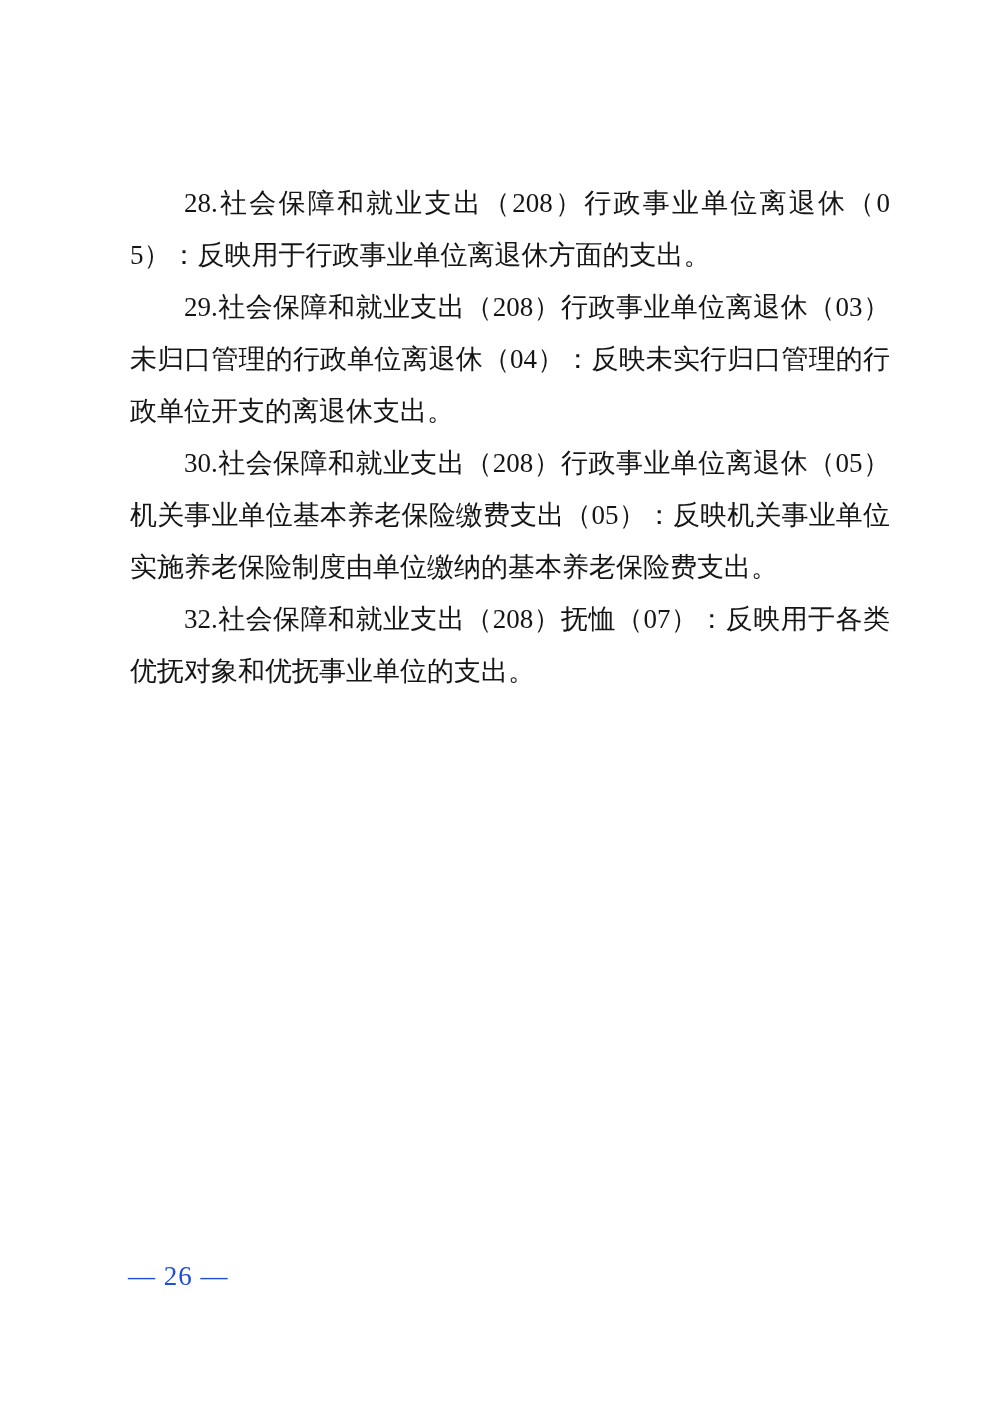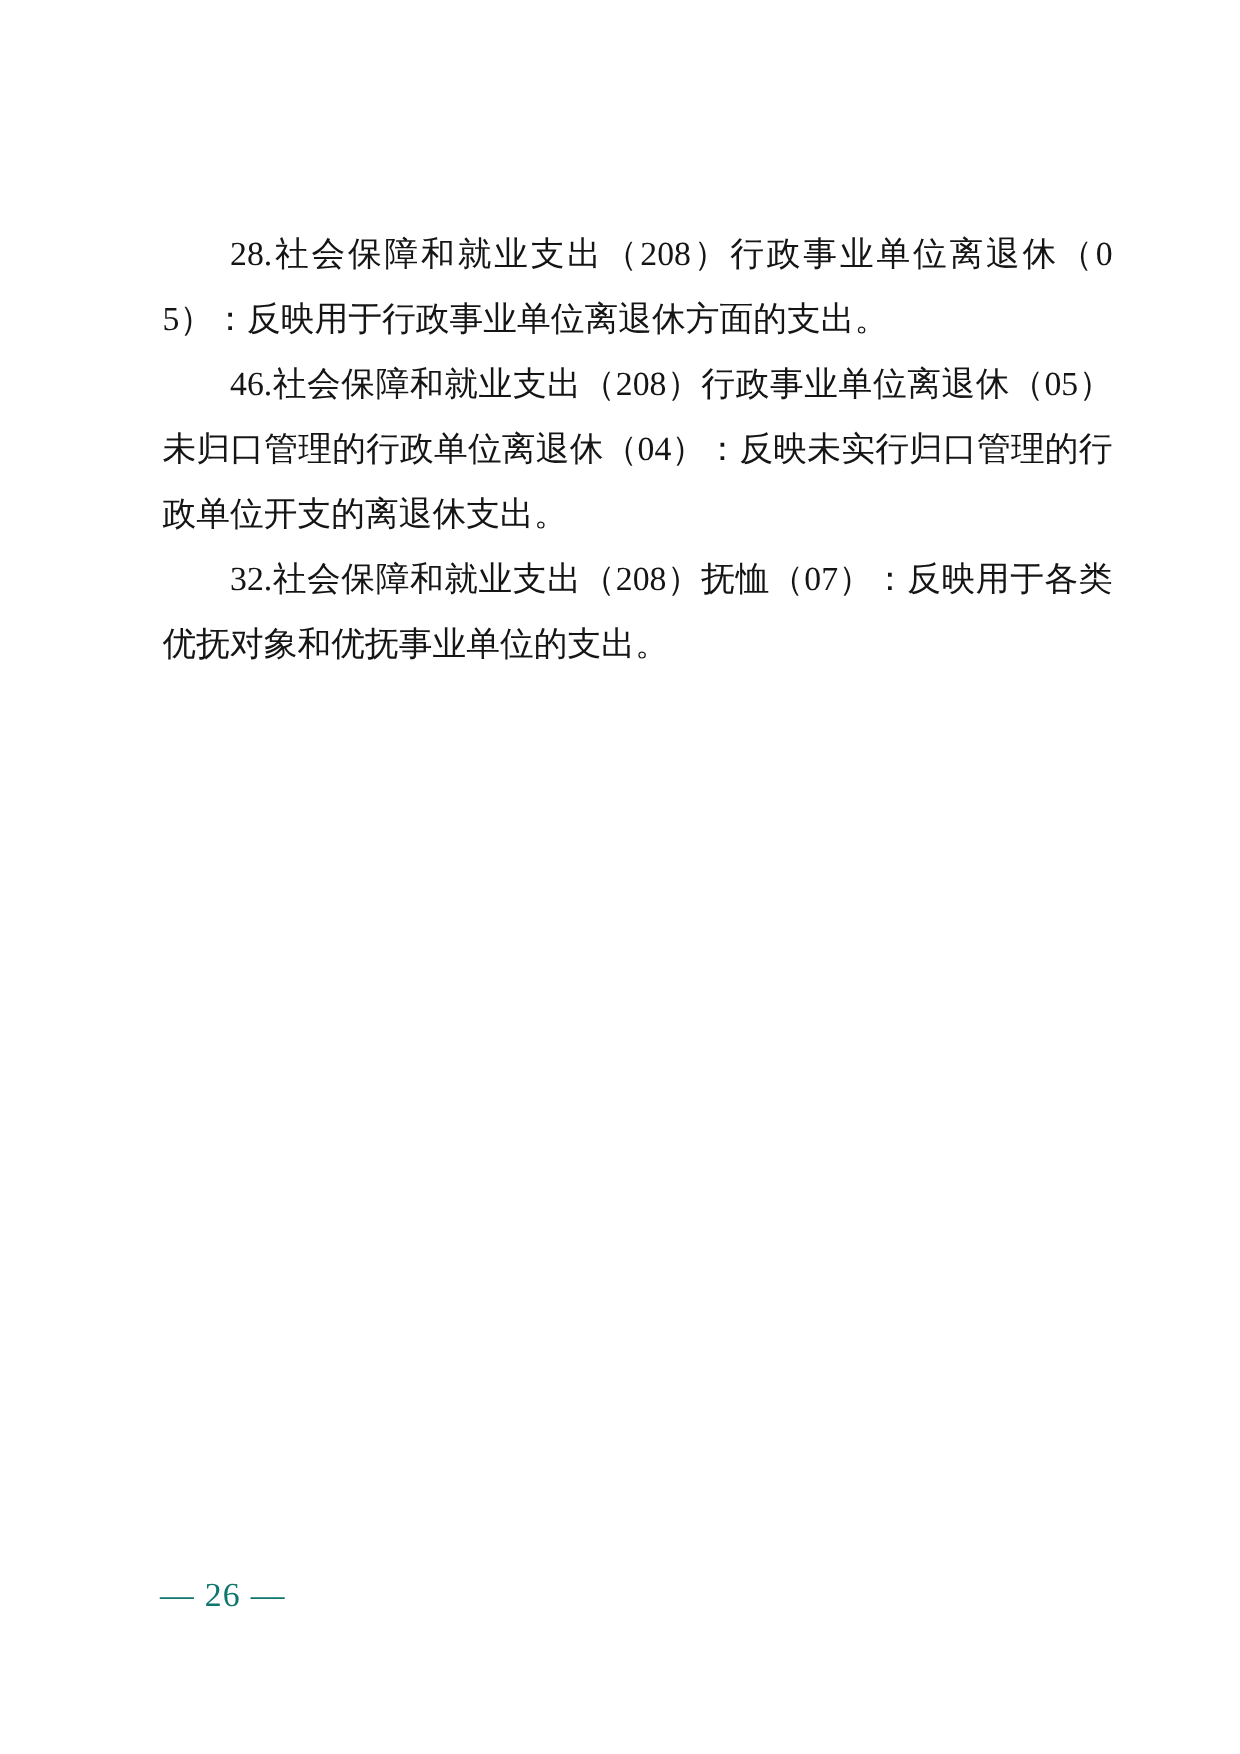--- a/index.html
+++ b/index.html
@@ -33,35 +33,36 @@
     text-indent: 2em;
     letter-spacing: 0;
     word-break: break-all;
   }
   .page-footer {
     position: absolute;
     left: 128px;
     top: 1258px;
     font-size: 27px;
     line-height: 36px;
-    color: #0f766e;
+    color: #1d4ed8;
     letter-spacing: 1px;
   }
 </style>
 </head>
 <body>
 
 <div class="page">
 
   <div class="content">
 
       <p>28.社会保障和就业支出（208）行政事业单位离退休（05）：反映用于行政事业单位离退休方面的支出。</p>
 
-      <p>46.社会保障和就业支出（208）行政事业单位离退休（05）未归口管理的行政单位离退休（04）：反映未实行归口管理的行政单位开支的离退休支出。</p>
+      <p>29.社会保障和就业支出（208）行政事业单位离退休（03）未归口管理的行政单位离退休（04）：反映未实行归口管理的行政单位开支的离退休支出。</p>
 
+      <p>30.社会保障和就业支出（208）行政事业单位离退休（05）机关事业单位基本养老保险缴费支出（05）：反映机关事业单位实施养老保险制度由单位缴纳的基本养老保险费支出。</p>
 
 
       <p>32.社会保障和就业支出（208）抚恤（07）：反映用于各类优抚对象和优抚事业单位的支出。</p>
 
 
 
     </div>
 
   <div class="page-footer">— 26 —</div>
 

